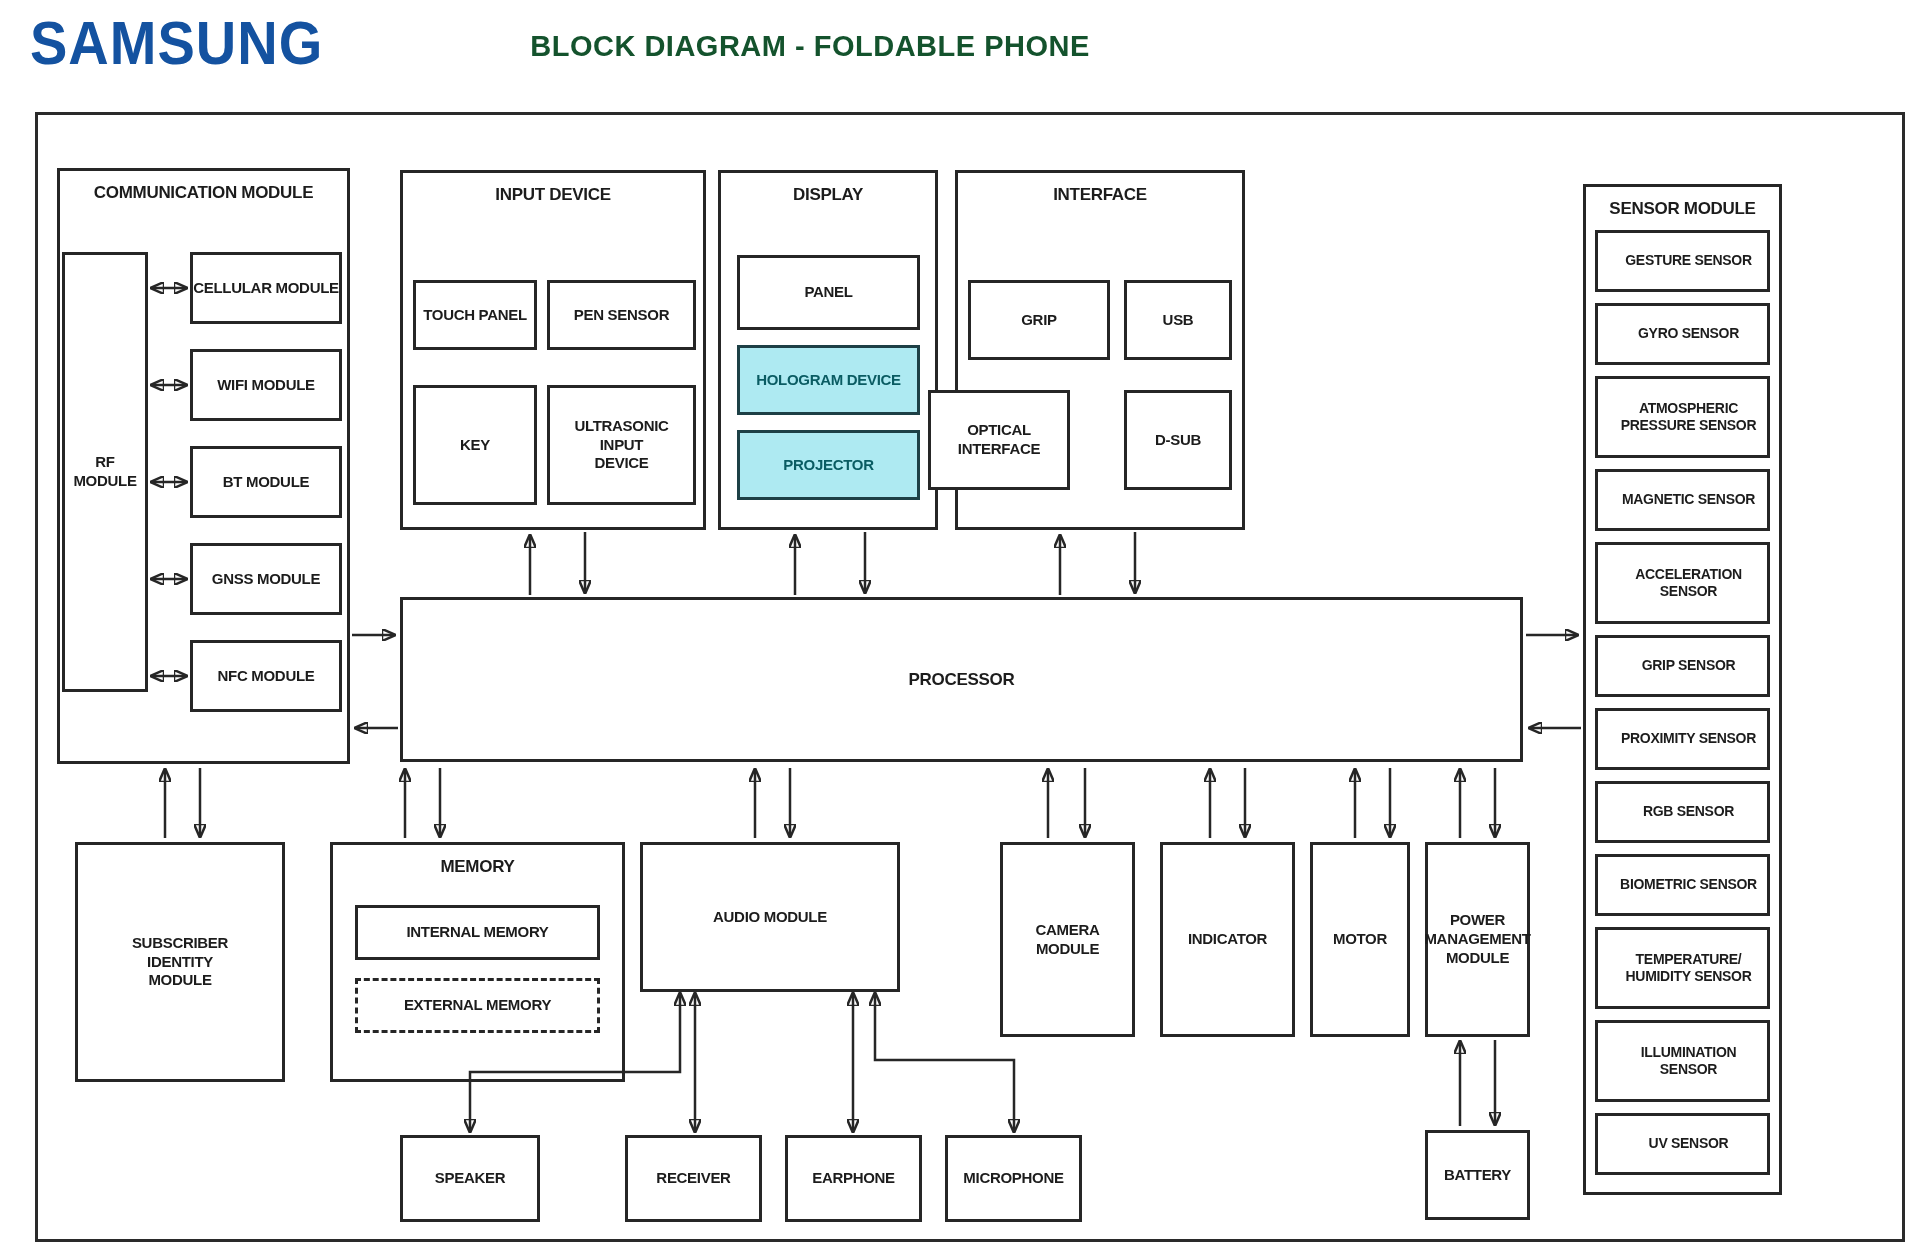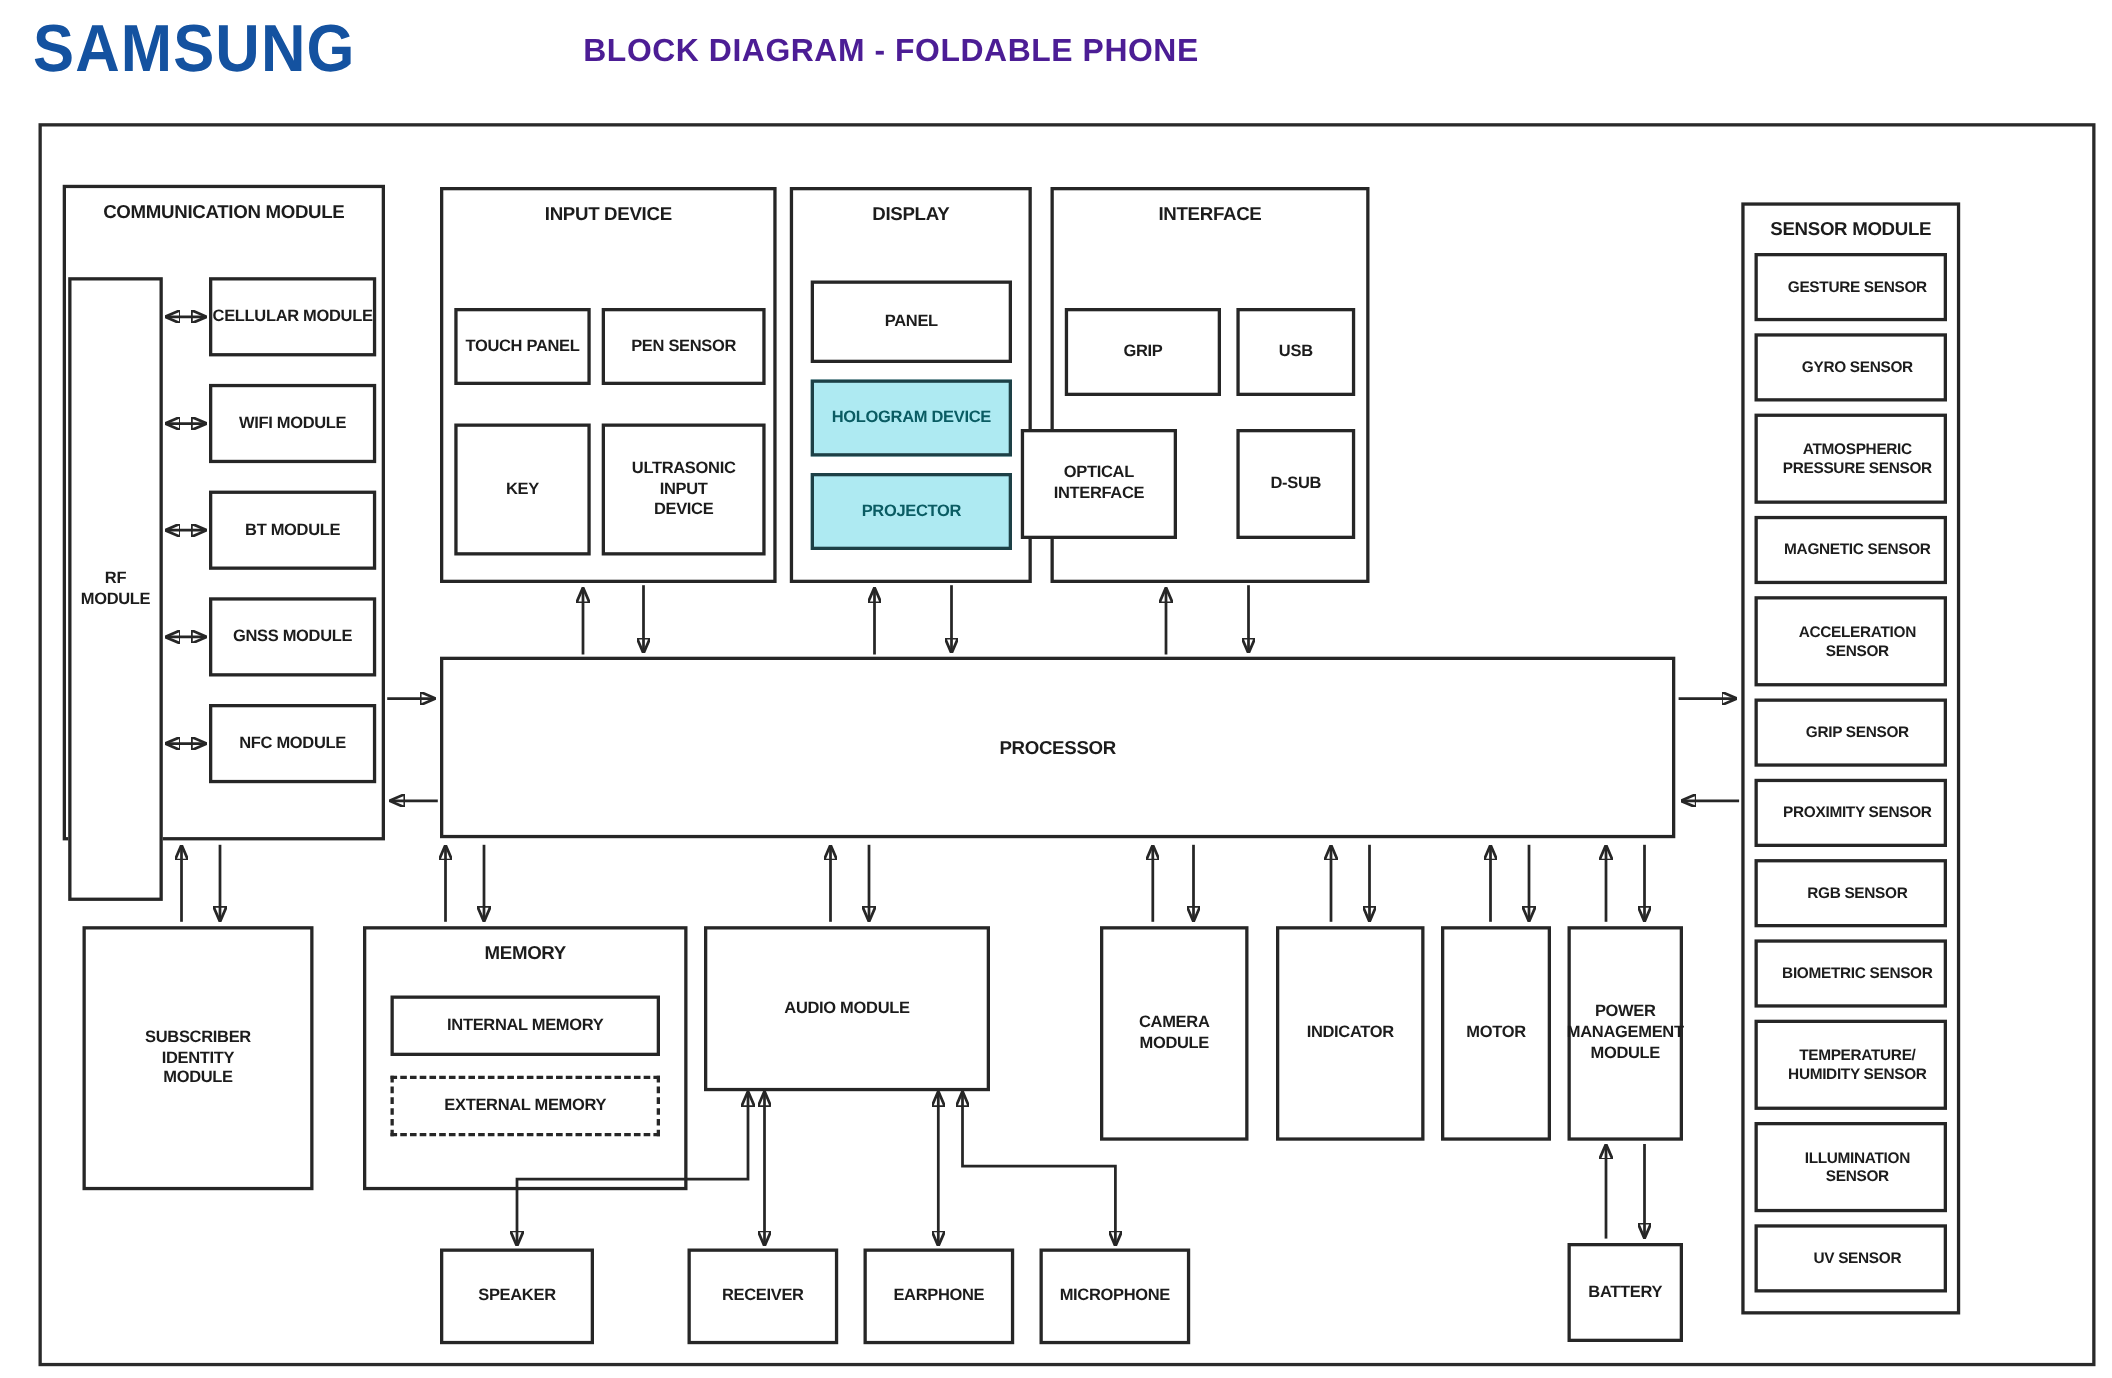--- a/index.html
+++ b/index.html
@@ -3,21 +3,21 @@
 <meta charset="utf-8">
 <style>
   html,body { margin:0; padding:0; background:#ffffff; }
   body { width:1920px; height:1253px; position:relative; overflow:hidden;
          font-family:"Liberation Sans", sans-serif; }
 
   #logo { position:absolute; left:30px; top:8px; width:320px; height:62px;
           font-size:56px; font-weight:800; color:#1452a0; letter-spacing:1px;
           transform:scaleY(1.08); transform-origin:top left; }
   #title { position:absolute; left:420px; top:30px; width:780px; text-align:center;
-           font-size:29px; font-weight:bold; color:#4c1d95; letter-spacing:0.5px; }
+           font-size:29px; font-weight:bold; color:#14532d; letter-spacing:0.5px; }
 
   #diagram { position:absolute; left:0; top:0; width:1920px; height:1253px; }
 
   .outer { position:absolute; left:35px; top:112px; width:1864px; height:1124px;
            border:3px solid #2a2a2a; background:transparent; }
 
   .box, .section { position:absolute; border:3px solid #262626; background:#ffffff;
            box-sizing:border-box; color:#1c1c1c; font-weight:bold; }
   .box { display:flex; align-items:center; justify-content:center; text-align:center;
          font-size:15px; line-height:1.25; letter-spacing:-0.3px; }
@@ -40,21 +40,21 @@
 <div id="diagram">
 
   <div id="logo">SAMSUNG</div>
   <div id="title">BLOCK DIAGRAM - FOLDABLE PHONE</div>
 
   <div class="outer"></div>
 
   <div class="section" style="left:57px;top:168px;width:293px;height:596px;">
     <div class="sec-label">COMMUNICATION MODULE</div>
   </div>
-  <div class="box" style="left:62px;top:252px;width:86px;height:567px;">RF MODULE</div>
+  <div class="box" style="left:62px;top:252px;width:86px;height:440px;">RF MODULE</div>
   <div class="box" style="left:190px;top:252px;width:152px;height:72px;">CELLULAR MODULE</div>
   <div class="box" style="left:190px;top:349px;width:152px;height:72px;">WIFI MODULE</div>
   <div class="box" style="left:190px;top:446px;width:152px;height:72px;">BT MODULE</div>
   <div class="box" style="left:190px;top:543px;width:152px;height:72px;">GNSS MODULE</div>
   <div class="box" style="left:190px;top:640px;width:152px;height:72px;">NFC MODULE</div>
 
   <div class="section" style="left:400px;top:170px;width:306px;height:360px;">
     <div class="sec-label">INPUT DEVICE</div>
   </div>
   <div class="box" style="left:413px;top:280px;width:124px;height:70px;">TOUCH PANEL</div>

